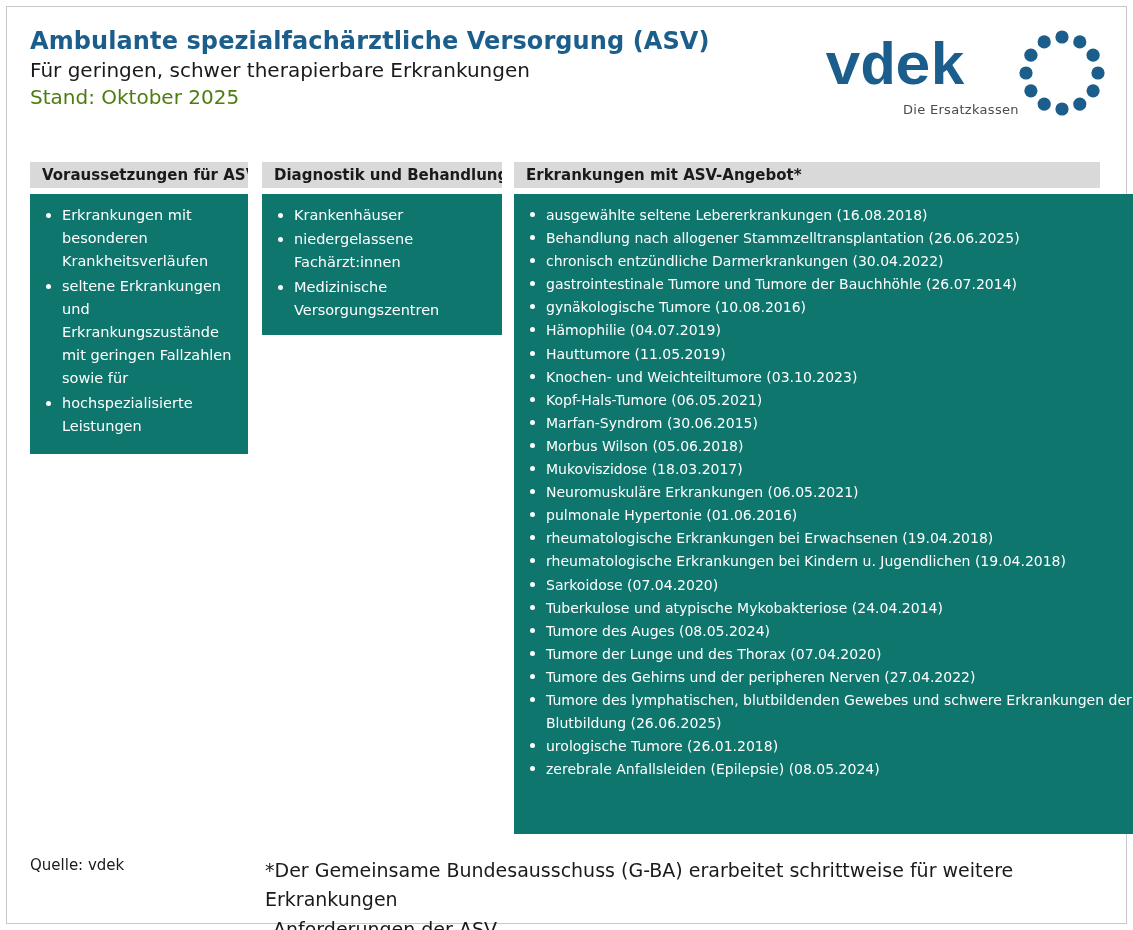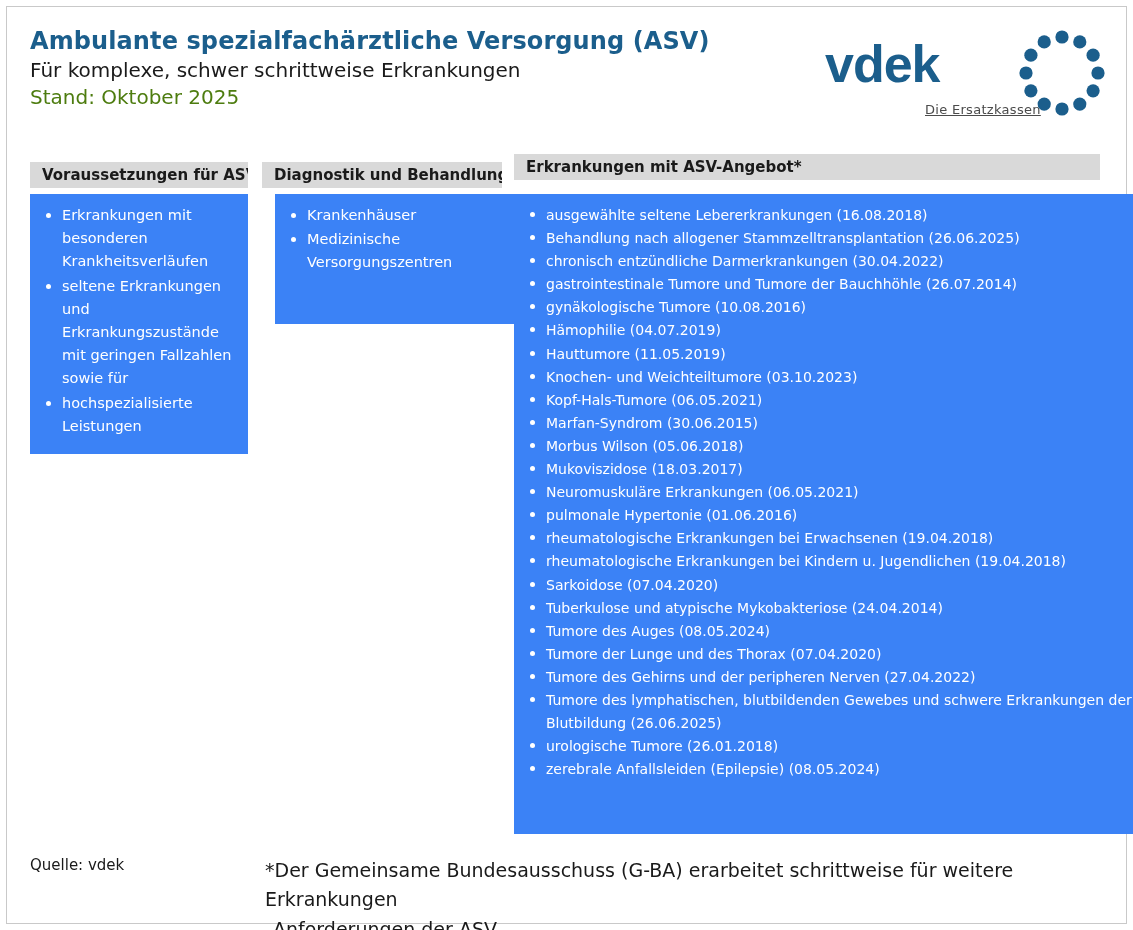--- a/index.html
+++ b/index.html
@@ -63,34 +63,33 @@
     position: absolute;
     right: 28px;
     top: 26px;
     width: 280px;
     height: 96px;
   }
   .logo-word {
     position: absolute;
     left: 0;
     top: 8px;
-    font-size: 52px;
+    font-size: 60px;
     font-weight: bold;
     color: #1b5e8c;
     letter-spacing: -1px;
-    font-family: Liberation Sans, sans-serif;
+    font-family: Liberation Mono, monospace;
   }
   .logo-claim {
     position: absolute;
-    left: 100px;
+    left: 78px;
     top: 76px;
     font-size: 13px;
     color: #4b4b4b;
     letter-spacing: 0.3px;
-    text-decoration: underline;
   }
   .logo-ring {
     position: absolute;
     right: 0;
     top: 4px;
     width: 86px;
     height: 86px;
   }
 
   
@@ -102,32 +101,32 @@
     font-weight: bold;
     height: 26px;
     line-height: 26px;
     padding-left: 12px;
     box-sizing: border-box;
     white-space: nowrap;
     overflow: hidden;
   }
   #head-col1 { left: 30px;  top: 162px; width: 218px; }
   #head-col2 { left: 262px; top: 162px; width: 240px; }
-  #head-col3 { left: 514px; top: 154px; width: 586px; }
+  #head-col3 { left: 514px; top: 162px; width: 586px; }
 
   
   .panel {
     position: absolute;
-    background: #3b82f6;
+    background: #0f766e;
     color: #ffffff;
     box-sizing: border-box;
     padding: 10px 10px 12px 10px;
   }
   #panel-col1 { left: 30px;  top: 194px; width: 218px; min-height: 260px; }
-  #panel-col2 { left: 275px; top: 194px; width: 240px; min-height: 130px; }
+  #panel-col2 { left: 262px; top: 194px; width: 240px; min-height: 130px; }
   #panel-col3 { left: 514px; top: 194px; width: 684px; min-height: 640px; }
 
   ul.bullets {
     list-style: none;
     margin: 0;
     padding: 0;
   }
   ul.bullets li {
     position: relative;
     padding-left: 22px;
@@ -178,21 +177,21 @@
 </style>
 </head>
 <body>
 
 <div id="page">
 
   <div class="border-frame"></div>
 
   <div class="header">
     <div class="title-main">Ambulante spezialfachärztliche Versorgung (ASV)</div>
-    <div class="title-sub">Für komplexe, schwer schrittweise Erkrankungen</div>
+    <div class="title-sub">Für geringen, schwer therapierbare Erkrankungen</div>
     <div class="title-stand">Stand: Oktober 2025</div>
   </div>
 
   <div class="logo">
     <div class="logo-word">vdek</div>
     <div class="logo-claim">Die Ersatzkassen</div>
     <svg class="logo-ring" viewBox="0 0 86 86" xmlns="http://www.w3.org/2000/svg">
       <g fill="#1b5e8c">
         <circle cx="43" cy="7" r="6.6"></circle>
         <circle cx="60.8" cy="11.9" r="6.6"></circle>
@@ -218,20 +217,21 @@
     <ul class="bullets">
       <li>Erkrankungen mit besonderen Krankheitsverläufen</li>
       <li>seltene Erkrankungen und Erkrankungszustände mit geringen Fallzahlen sowie für</li>
       <li>hochspezialisierte Leistungen</li>
     </ul>
   </div>
 
   <div class="panel" id="panel-col2">
     <ul class="bullets">
       <li>Krankenhäuser</li>
+      <li>niedergelassene Fachärzt:innen</li>
       <li>Medizinische Versorgungszentren</li>
     </ul>
   </div>
 
   <div class="panel" id="panel-col3">
     <ul class="bullets">
       <li>ausgewählte seltene Lebererkrankungen (16.08.2018)</li>
       <li>Behandlung nach allogener Stammzelltransplantation (26.06.2025)</li>
       <li>chronisch entzündliche Darmerkrankungen (30.04.2022)</li>
       <li>gastrointestinale Tumore und Tumore der Bauchhöhle (26.07.2014)</li>

